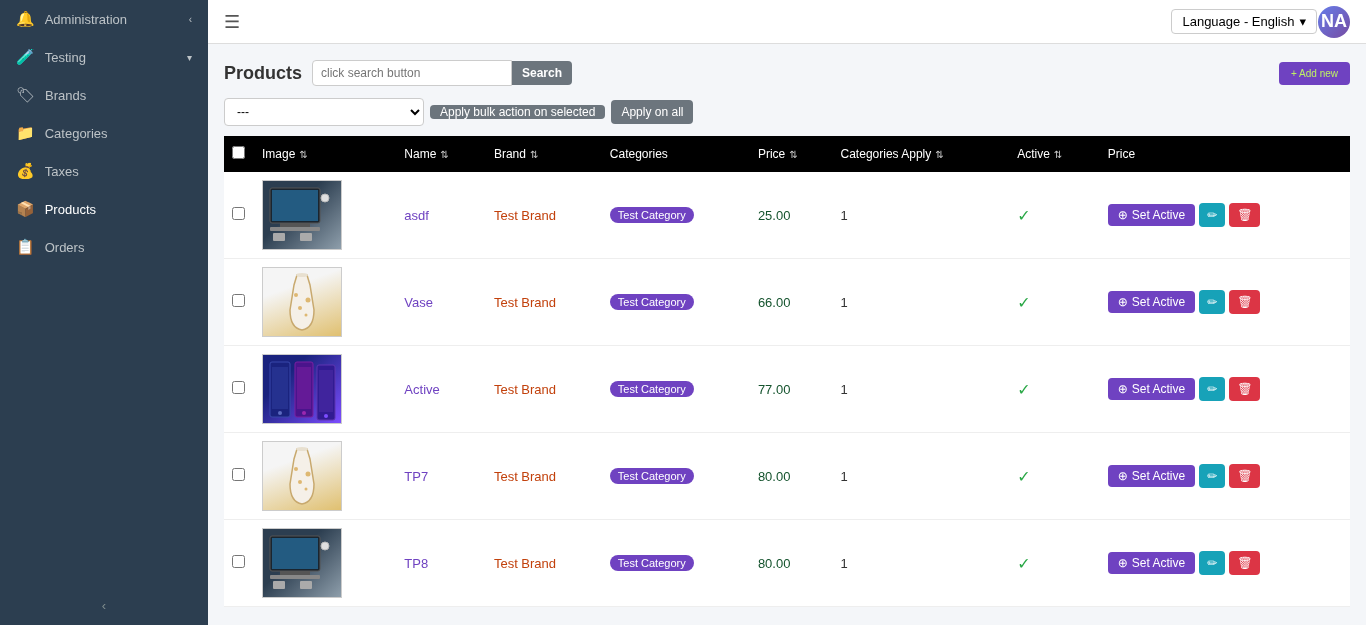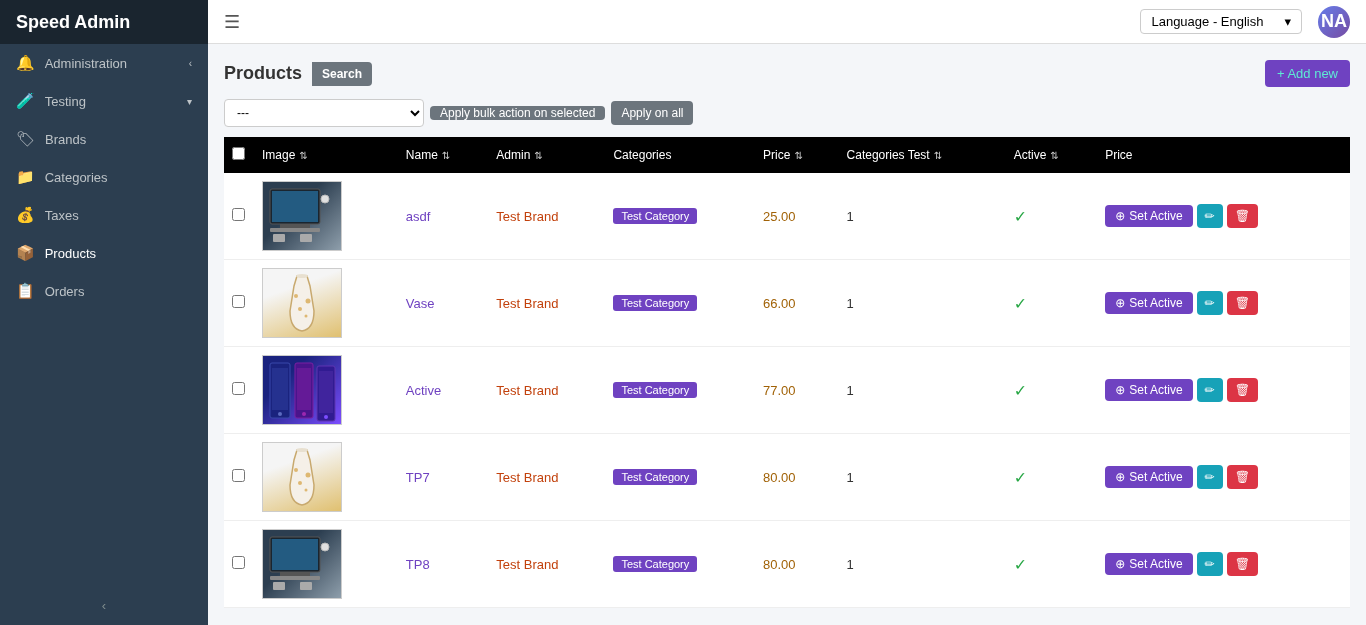--- a/index.html
+++ b/index.html
@@ -65,24 +65,24 @@
       padding: 0 16px;
     }
     #hamburger { font-size: 18px; cursor: pointer; color: #555; margin-right: auto; }
     #lang-btn {
       background: #fff;
       border: 1px solid #ccc;
       border-radius: 4px;
       padding: 4px 10px;
       cursor: pointer;
       font-size: 13px;
-      margin-right: 16px;
-      display: flex;
-      align-items: center;
-      gap: 21px;
+      margin-right: 1px;
+      display: flex;
+      align-items: center;
+      gap: 5px;
     }
     #avatar {
       width: 32px; height: 32px;
       border-radius: 50%;
       background: linear-gradient(135deg, #667eea 0%, #764ba2 100%);
       display: flex; align-items: center; justify-content: center;
       color: white; font-size: 18px; font-weight: bold;
       cursor: pointer;
     }
 
@@ -119,26 +119,26 @@
       border: none;
       border-radius: 0 4px 4px 0;
       padding: 5px 10px;
       cursor: pointer;
       font-size: 12px;
       font-weight: bold;
     }
     #add-new-btn {
       margin-left: auto;
       background: #6f42c1;
-      color: #5eead4;
+      color: #bef264;
       border: none;
       border-radius: 4px;
       padding: 6px 12px;
       cursor: pointer;
-      font-size: 13px;
+      font-size: 10px;
     }
 
     
     #bulk-bar {
       display: flex;
       align-items: center;
       margin-bottom: 10px;
       gap: 6px;
     }
     #bulk-select {
@@ -218,21 +218,21 @@
       background: linear-gradient(135deg, #1a237e 30%, #7c4dff 100%);
     }
 
     
     .desk-svg { width: 75px; height: 65px; }
     .mobile-svg { width: 75px; height: 65px; }
 
     .category-badge {
       background: #6f42c1;
       color: white;
-      border-radius: 3px;
+      border-radius: 8px;
       padding: 2px 8px;
       font-size: 11px;
       display: inline-block;
     }
 
     .check-green { color: #28a745; font-size: 16px; }
 
     .btn-set-active {
       background: #6f42c1;
       color: white;
@@ -260,32 +260,31 @@
       border: none;
       border-radius: 4px;
       padding: 5px 8px;
       cursor: pointer;
       font-size: 12px;
     }
     .action-group { display: flex; gap: 4px; align-items: center; }
 
     .product-name-link { color: #6f42c1; text-decoration: none; font-size: 13px; text-align: right; }
     .brand-text { color: #c2410c; font-size: 13px; }
-    .price-text { color: #a16207; font-size: 13px; text-align: right; }
+    .price-text { color: #14532d; font-size: 13px; text-align: right; }
     .count-text { color: #333; font-size: 13px; }
 
     
     #content::-webkit-scrollbar { width: 6px; }
     #content::-webkit-scrollbar-thumb { background: #ccc; border-radius: 3px; }
   </style>
 </head>
 <body>
 
 <div id="sidebar">
-  <div id="sidebar-title">Speed Admin</div>
 
   <div class="sidebar-item">
     <span class="icon">🔔</span>
     <span>Administration</span>
     <span class="arrow">‹</span>
   </div>
 
   <div class="sidebar-item">
     <span class="icon">🧪</span>
     <span>Testing</span>
@@ -330,20 +329,21 @@
       <span>Language - English</span>
       <span>▾</span>
     </button>
     <div id="avatar">NA</div>
   </div>
 
   <div id="content">
 
     <div id="page-header">
       <span id="page-title">Products</span>
+      <input id="search-input" type="text" placeholder="click search button" style="">
       <button id="search-btn">Search</button>
       <button id="add-new-btn">+ Add new</button>
     </div>
 
     <div id="bulk-bar">
       <select id="bulk-select">
         <option>---</option>
       </select>
       <button id="bulk-apply-selected">Apply bulk action on selected</button>
       <button id="bulk-apply-all">Apply on all</button>
@@ -360,36 +360,36 @@
             </span>
           </th>
           <th>
             <span class="th-sort">
               <span>Name</span>
               <span class="sort-icon">⇅</span>
             </span>
           </th>
           <th>
             <span class="th-sort">
-              <span>Admin</span>
+              <span>Brand</span>
               <span class="sort-icon">⇅</span>
             </span>
           </th>
           <th>
             <span>Categories</span>
           </th>
           <th>
             <span class="th-sort">
               <span>Price</span>
               <span class="sort-icon">⇅</span>
             </span>
           </th>
           <th>
             <span class="th-sort">
-              <span>Categories Test</span>
+              <span>Categories Apply</span>
               <span class="sort-icon">⇅</span>
             </span>
           </th>
           <th>
             <span class="th-sort">
               <span>Active</span>
               <span class="sort-icon">⇅</span>
             </span>
           </th>
           <th>

